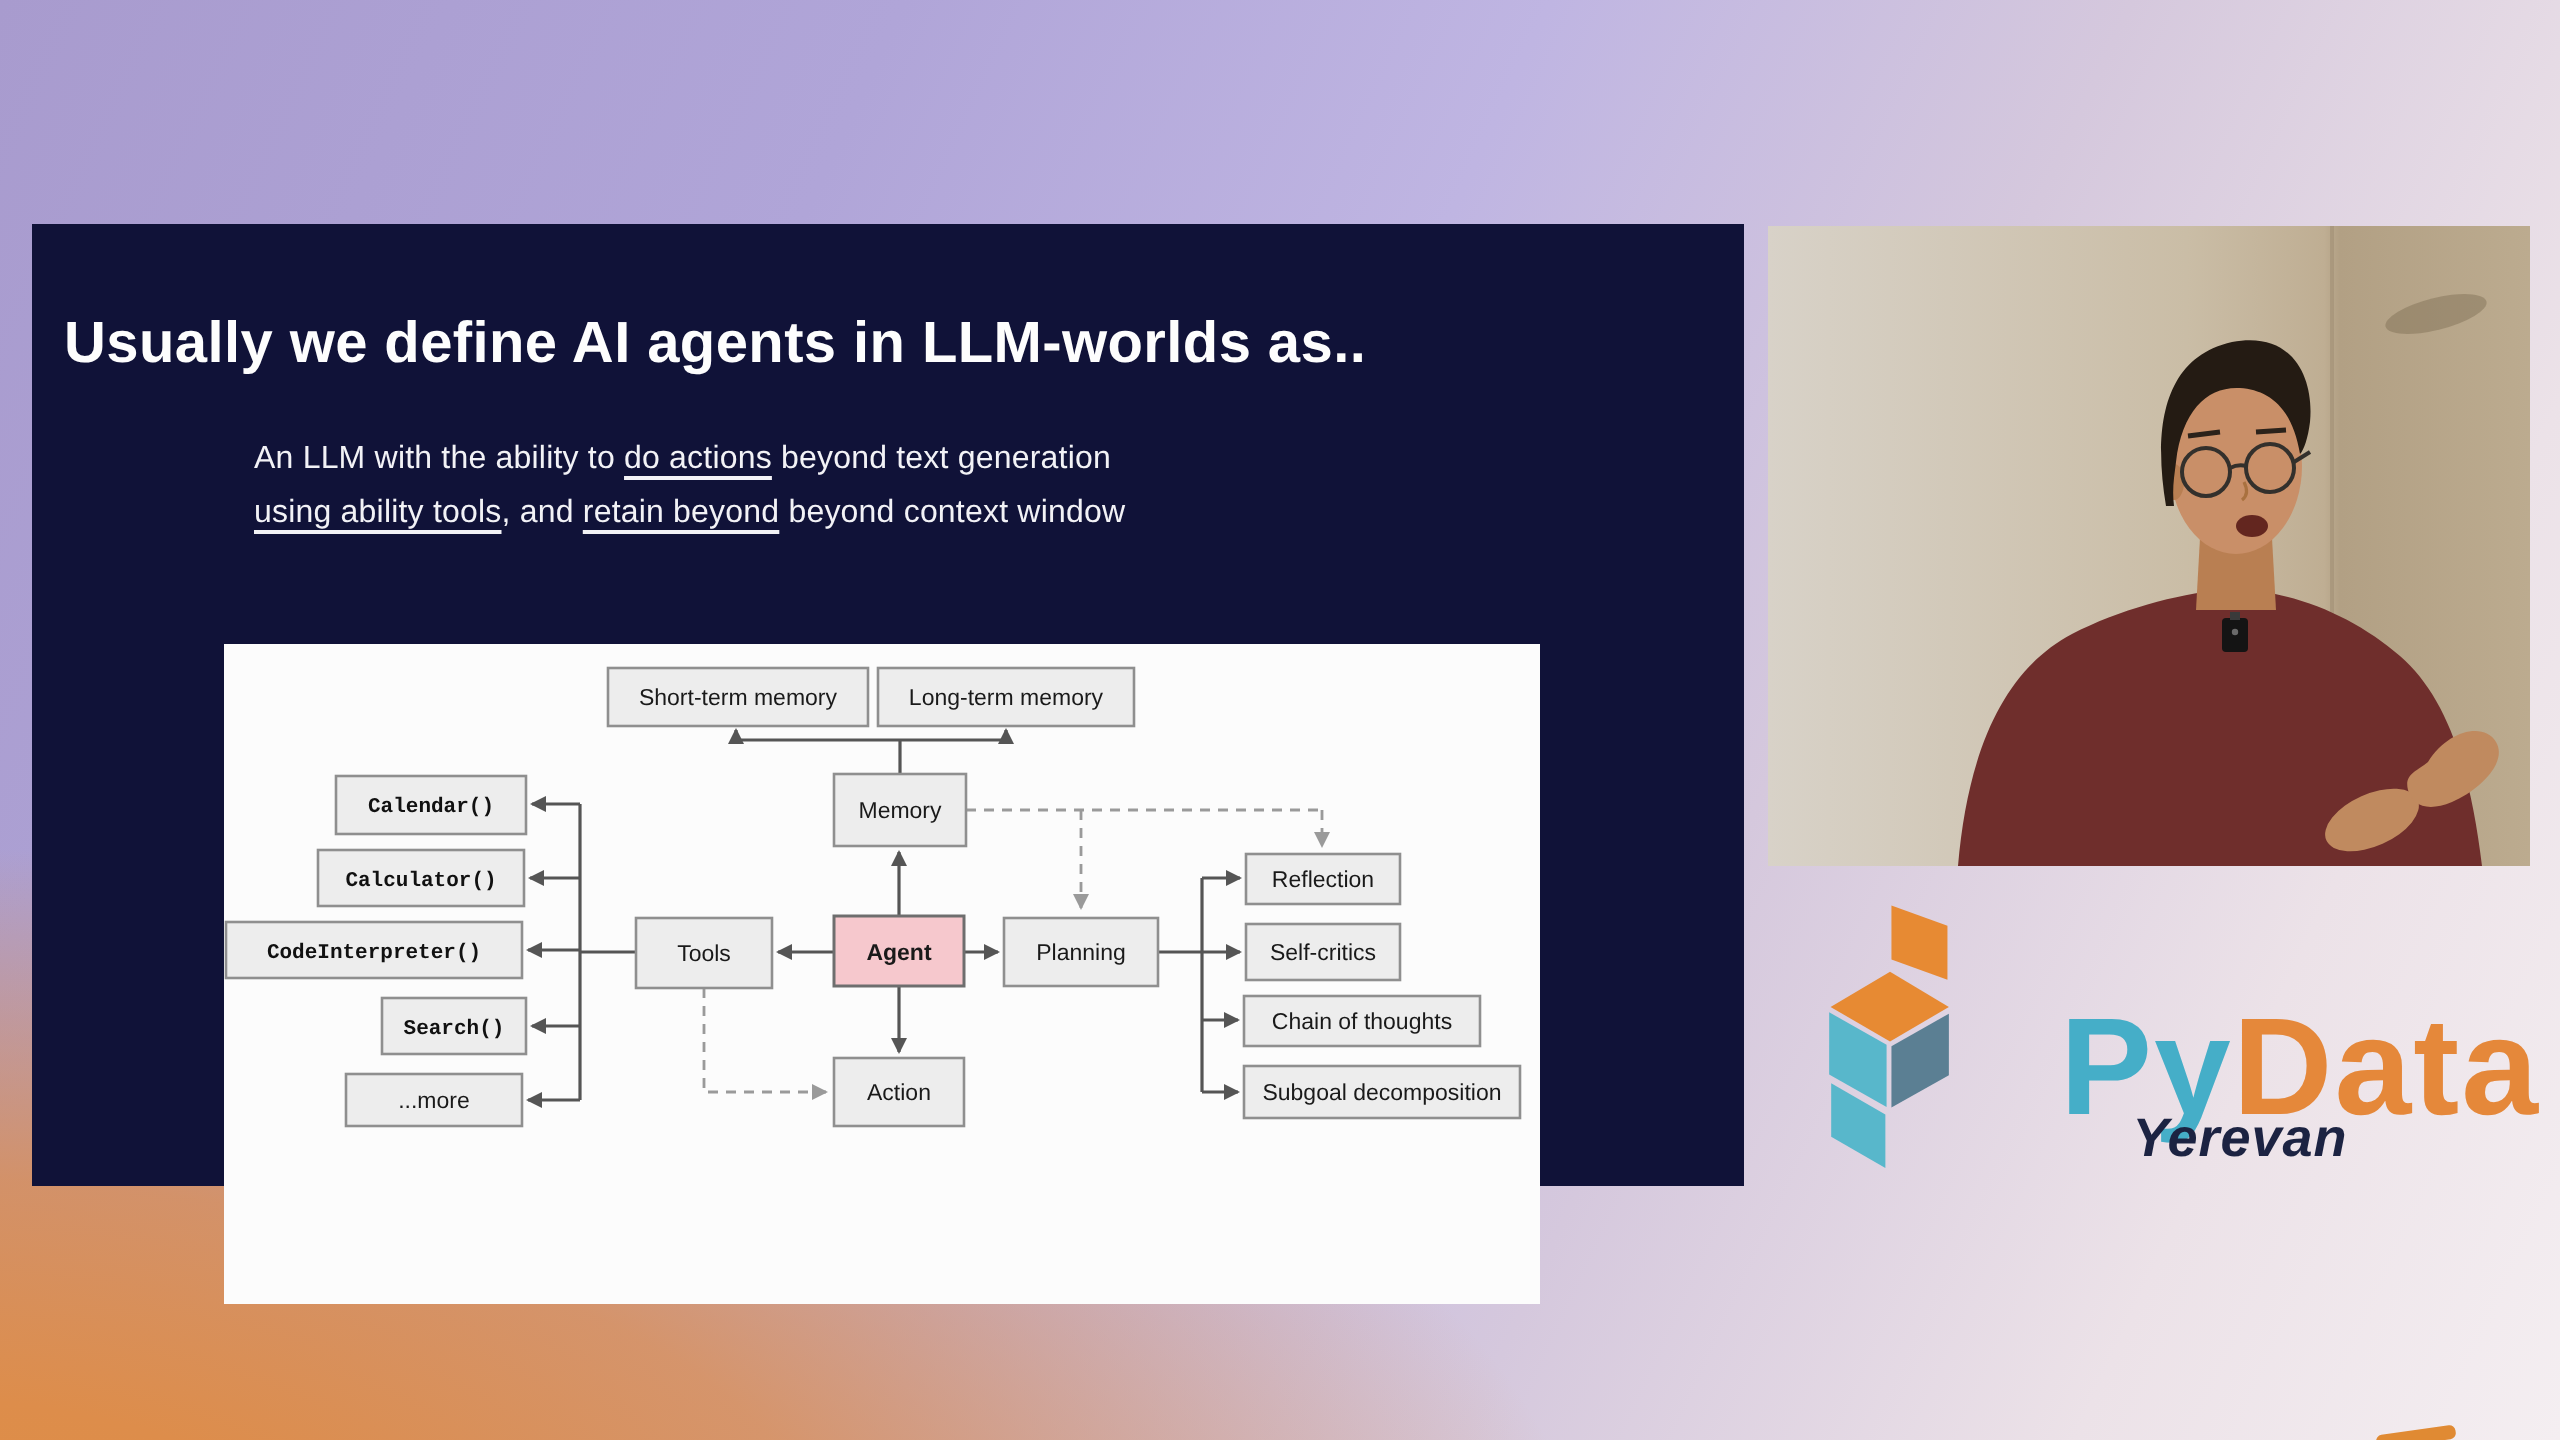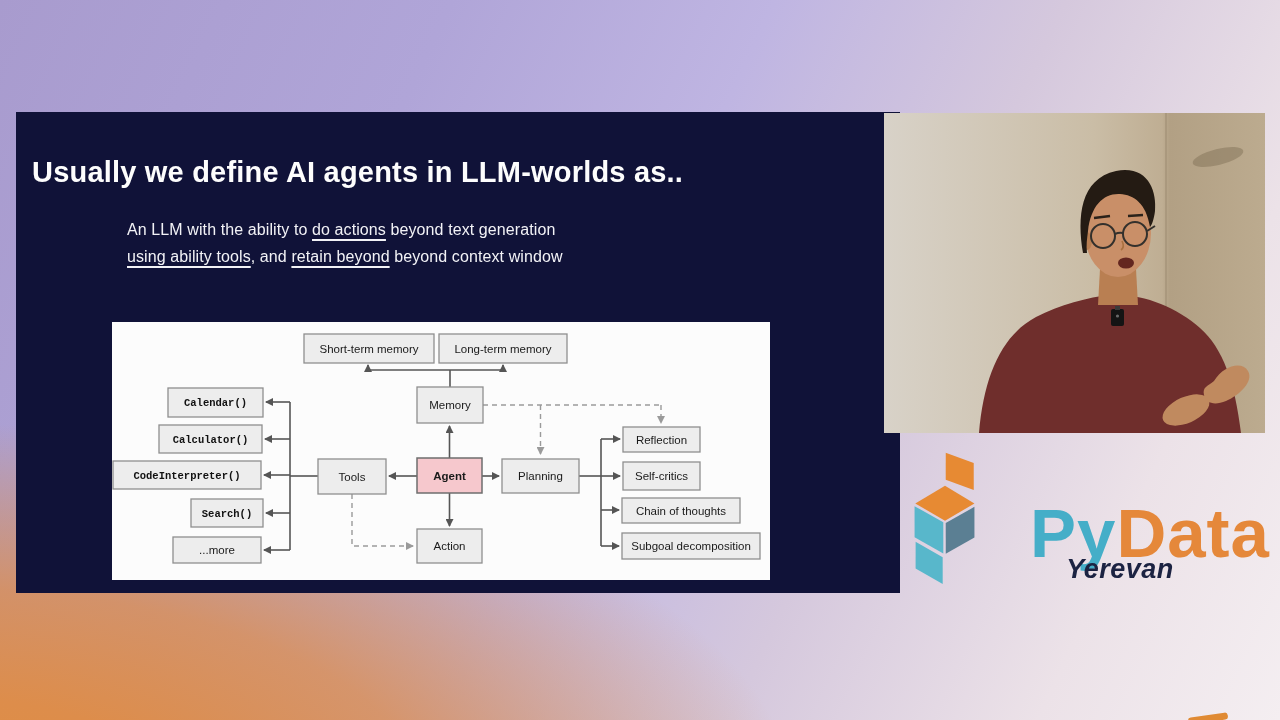--- a/index.html
+++ b/index.html
@@ -6,33 +6,33 @@
   .stage{
     position:relative;width:1280px;height:720px;overflow:hidden;
     font-family:"Liberation Sans",sans-serif;
     background-image:
       radial-gradient(120% 95% at -5% 112%, #df8e3f 0%, #dd8d4b 16%, rgba(221,141,75,.78) 32%, rgba(221,141,75,0) 56%),
       linear-gradient(115deg, #a89bce 0%, #b0a5d8 28%, #bfb5e2 48%, #d5c8dd 66%, #ece2e8 85%, #f4eef1 100%);
   }
   
   .slide{
     position:absolute;left:16px;top:112px;width:856px;height:481px;
-    background:#101238;color:#fff;padding-left:28px;
+    background:#101238;color:#fff;
   }
   .slide-title{
     position:absolute;left:16px;top:44px;width:820px;
     font-size:29px;font-weight:bold;letter-spacing:.2px;color:#fdfdfd;
   }
   .body-text{
     position:absolute;left:111px;top:104px;width:680px;
     font-size:16px;line-height:27px;color:#f2f2f6;letter-spacing:.1px;
   }
   .body-text .u{text-decoration:underline;text-underline-offset:4px;text-decoration-thickness:1.5px;}
   .diagram-panel{
-    position:absolute;left:96px;top:210px;width:658px;height:258px;
+    position:absolute;left:96px;top:210px;width:658px;height:330px;
     background:#fcfcfc;
   }
   .diagram-panel svg{display:block;}
   
   .webcam{position:absolute;left:884px;top:113px;width:381px;height:320px;overflow:hidden;}
   .webcam svg{display:block;}
   
   .logo-mark{position:absolute;left:908px;top:448px;width:72px;height:140px;}
   .wordmark{
     position:absolute;left:982px;top:499px;width:290px;height:70px;

